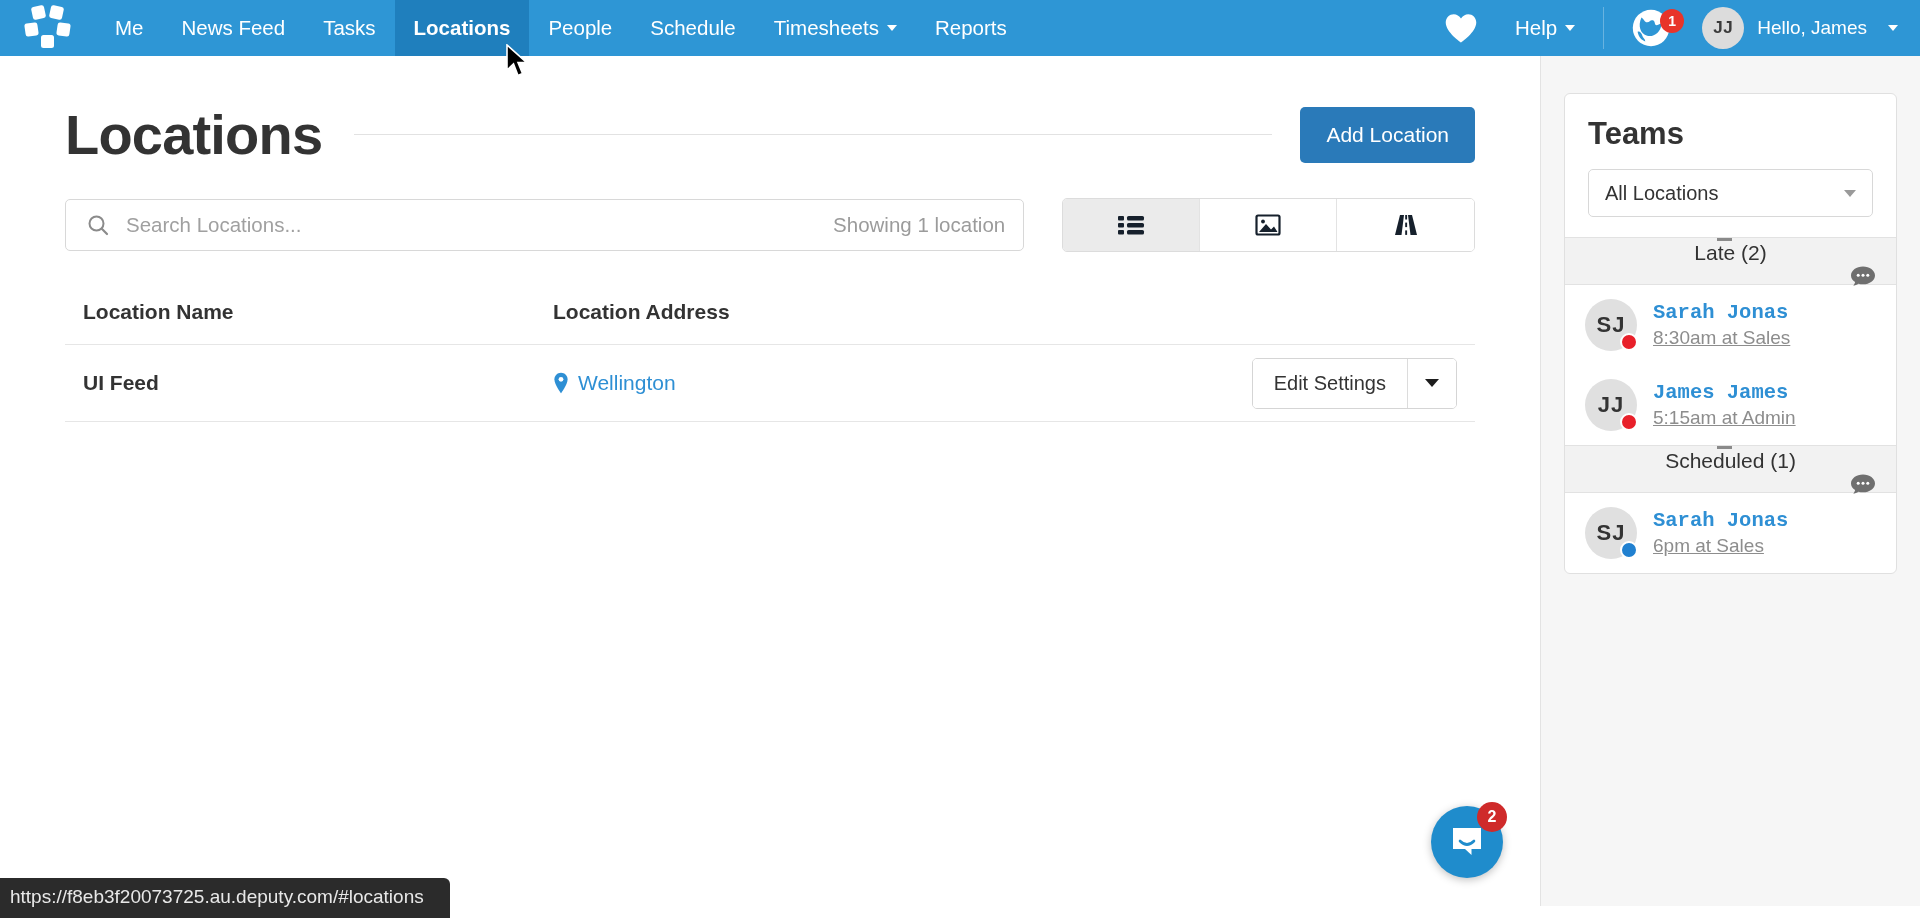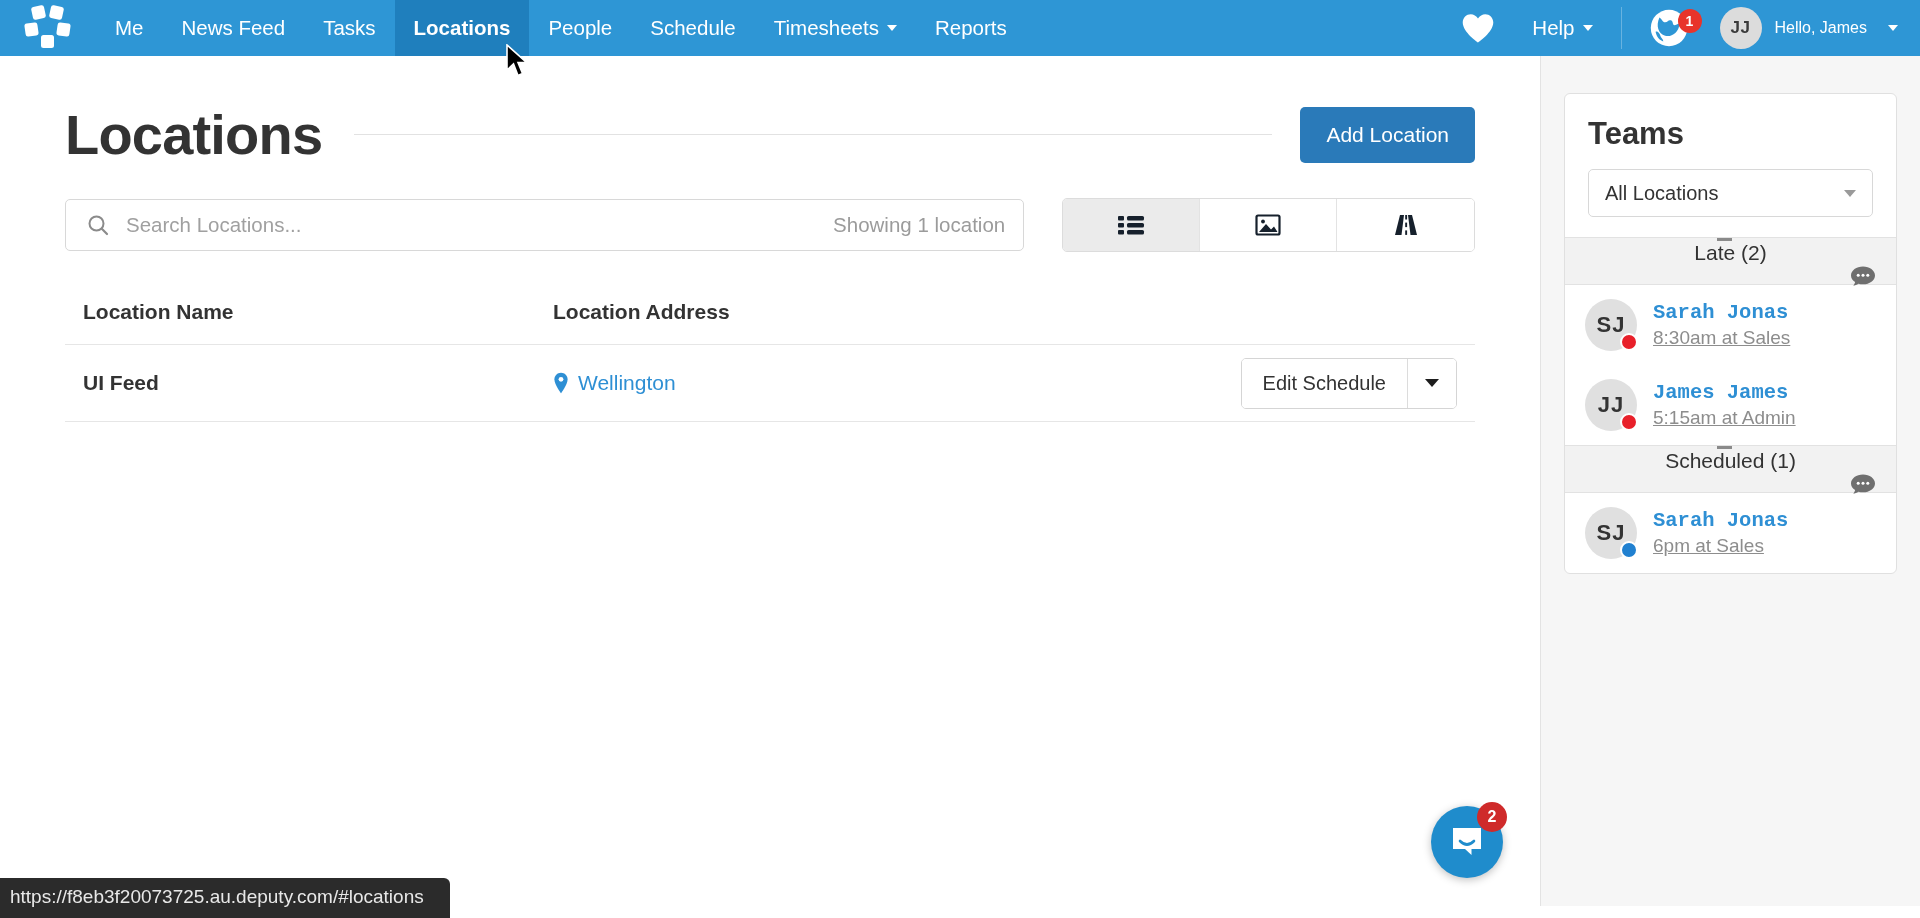--- a/index.html
+++ b/index.html
@@ -120,21 +120,21 @@
     color: #3b3b3b;
     font-weight: bold;
     font-size: 17px;
     display: flex;
     align-items: center;
     justify-content: center;
     letter-spacing: .5px;
   }
   .nav-username {
     color: #fff;
-    font-size: 16px;
+    font-size: 19px;
     white-space: nowrap;
   }
 
   
   .page {
     display: flex;
     height: 850px;
     background: #fff;
   }
   .main {
@@ -623,21 +623,21 @@
           <div class="td-name">UI Feed</div>
           <div class="td-addr">
             <svg width="16" height="22" viewBox="0 0 16 22" aria-hidden="true">
               <path d="M8 0.8C4.3 0.8 1.4 3.7 1.4 7.4c0 5 6.6 13.8 6.6 13.8s6.6-8.8 6.6-13.8C14.6 3.7 11.7 0.8 8 0.8z" fill="#2e8fd4"></path>
               <circle cx="8" cy="7.3" r="2.4" fill="#ffffff"></circle>
             </svg>
             <a class="addr-link">Wellington</a>
           </div>
           <div class="row-actions">
             <div class="btn-split">
-              <button class="btn-split-main">Edit Schedule</button>
+              <button class="btn-split-main">Edit Settings</button>
               <button class="btn-split-caret">
                 <span class="caret-dark"></span>
               </button>
             </div>
           </div>
         </div>
       </div>
 
     </div>
 

